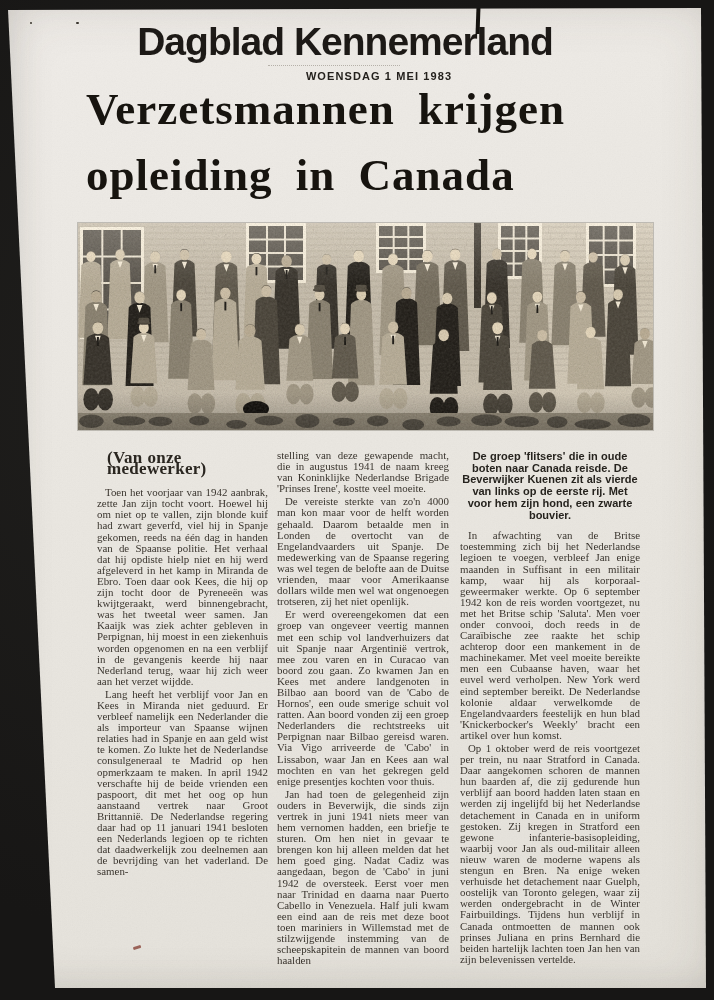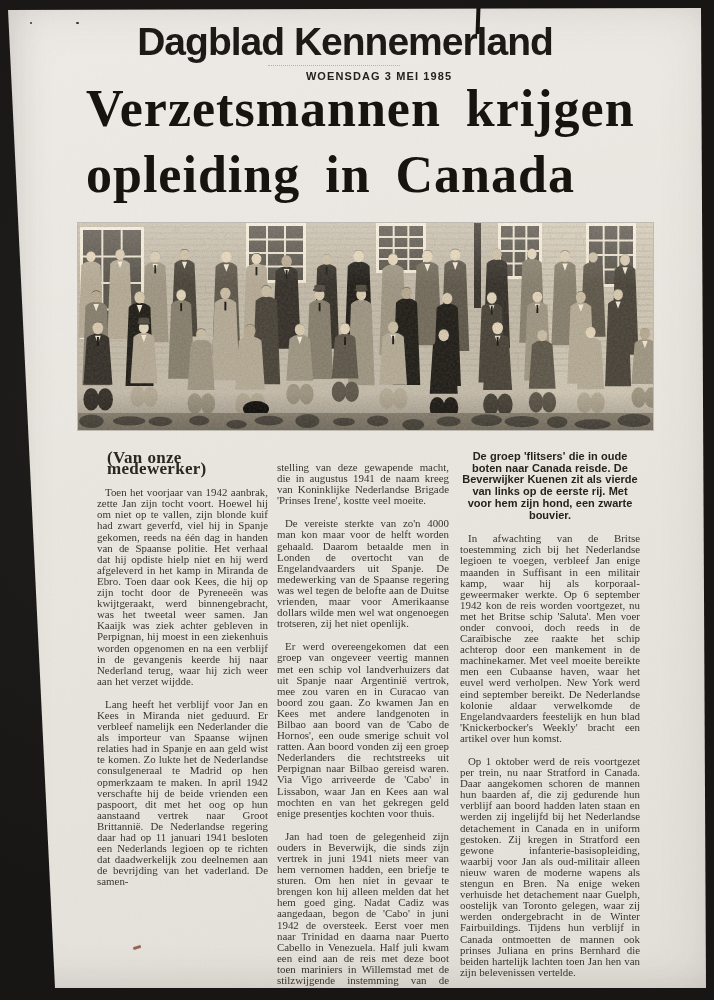--- a/index.html
+++ b/index.html
@@ -14,37 +14,37 @@
          box-shadow:inset 0 0 55px rgba(80,70,55,.16), inset 12px -10px 35px rgba(60,55,45,.10);}
   .masthead{position:absolute;top:20px;left:0;width:690px;text-align:center;
          font-family:"Liberation Sans",sans-serif;font-weight:bold;font-size:39px;
          letter-spacing:-1px;color:#1d1a17;white-space:nowrap;}
   .masthead-rule{position:absolute;top:65px;left:268px;width:132px;
          border-top:1.5px dotted #9b958b;opacity:.65;}
   .dateline{position:absolute;top:70px;left:44px;width:670px;text-align:center;
          font-family:"Liberation Sans",sans-serif;font-weight:bold;font-size:11px;
          letter-spacing:1.1px;color:#24211d;}
   .headline{position:absolute;left:86px;top:76px;margin:0;
-         font-family:"Liberation Serif",serif;font-weight:bold;font-size:52px;
+         font-family:"Liberation Serif",serif;font-weight:bold;font-size:45px;
          line-height:66px;color:#17140f;letter-spacing:1px;word-spacing:11px;}
   .headline span{display:block;white-space:nowrap;}
   .photo{position:absolute;left:78px;top:223px;width:575px;height:207px;
          outline:1px solid rgba(60,55,45,.25);}
   .photo svg{display:block;width:100%;height:100%;
          filter:grayscale(.25) contrast(1.14) brightness(1.05) sepia(.12);}
   .col{position:absolute;top:450px;font-size:10.9px;line-height:11.1px;
          color:#3a352e;text-align:justify;word-spacing:.3px;}
   .col1{left:97px;width:171px;}
   .col2{left:277px;width:172px;}
   .col3{left:460px;width:180px;}
   .credit{font-weight:bold;font-size:17px;letter-spacing:.3px;
          margin:2px 0 13px 10px;text-align:left;color:#2a2620;}
   .intro{font-weight:bold;font-size:12px;line-height:12.4px;word-spacing:1.6px;
          margin:0 0 5px 0;color:#221f1a;}
-  .para{margin:12px 0 2px 0;text-indent:8px;}
+  .para{margin:0 0 2px 0;text-indent:8px;}
   .para.noindent{text-indent:0;}
   .photo-caption{font-family:"Liberation Sans",sans-serif;font-weight:bold;
          font-size:11px;line-height:11.7px;margin:1px 0 9px 0;text-align:center;
          color:#26231e;}
   .tick{position:absolute;left:476px;top:8px;width:4px;height:26px;
          background:#14120f;transform:rotate(2deg);}
   .speck{position:absolute;background:#3a362f;border-radius:1px;}
   .speck.s1{left:30px;top:22px;width:2px;height:2px;}
   .speck.s2{left:76px;top:22px;width:3px;height:2px;}
   .red-mark{position:absolute;left:133px;top:946px;width:8px;height:2.5px;
@@ -52,21 +52,21 @@
   .paper-grain{position:absolute;inset:0;pointer-events:none;}
 </style>
 </head>
 <body>
 
 <div class="scan">
   <div class="paper">
 
     <div class="masthead">Dagblad Kennemerland</div>
     <div class="masthead-rule"></div>
-    <div class="dateline">WOENSDAG 3 MEI 1985</div>
+    <div class="dateline">WOENSDAG 1 MEI 1983</div>
 
     <h1 class="headline">
       <span>Verzetsmannen krijgen</span>
       <span>opleiding in Canada</span>
     </h1>
 
     <div class="photo">
       <svg id="photo-svg" viewBox="0 0 575 207" preserveAspectRatio="none">
         <defs>
           <filter id="grainA" x="0" y="0" width="100%" height="100%">

